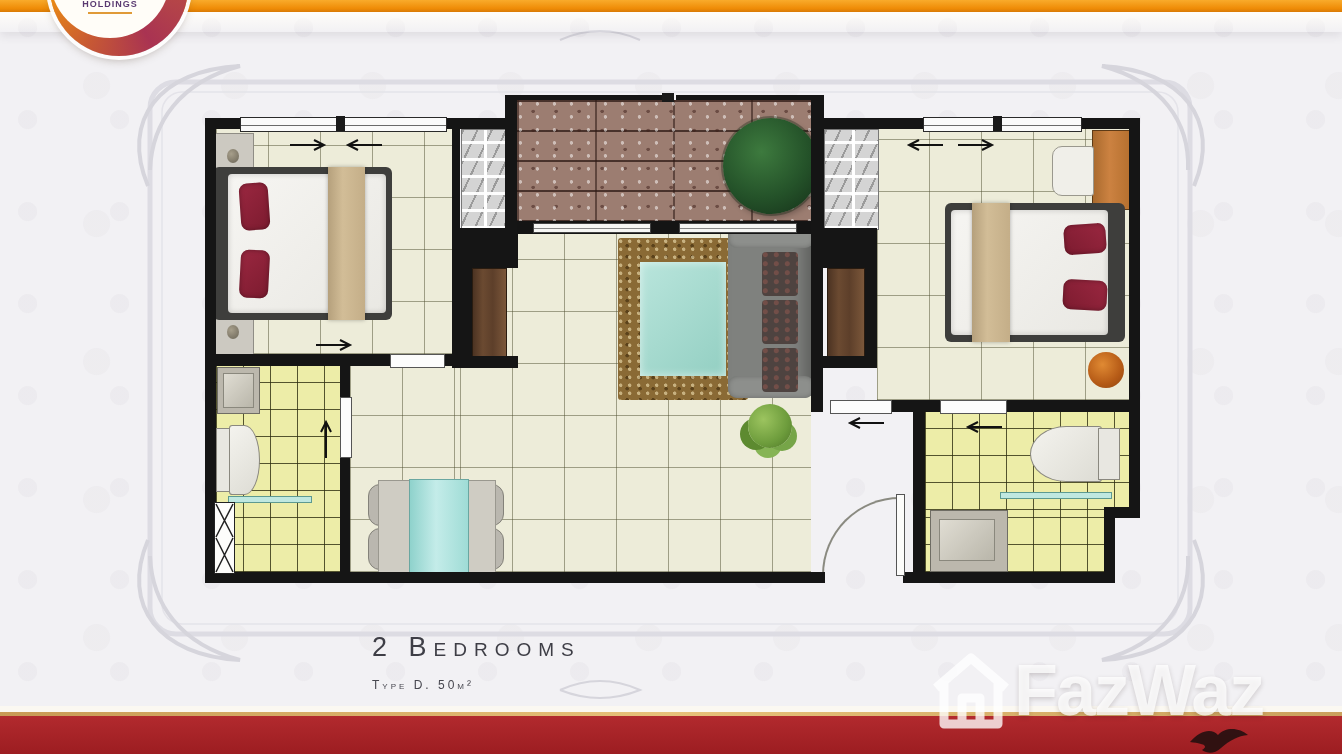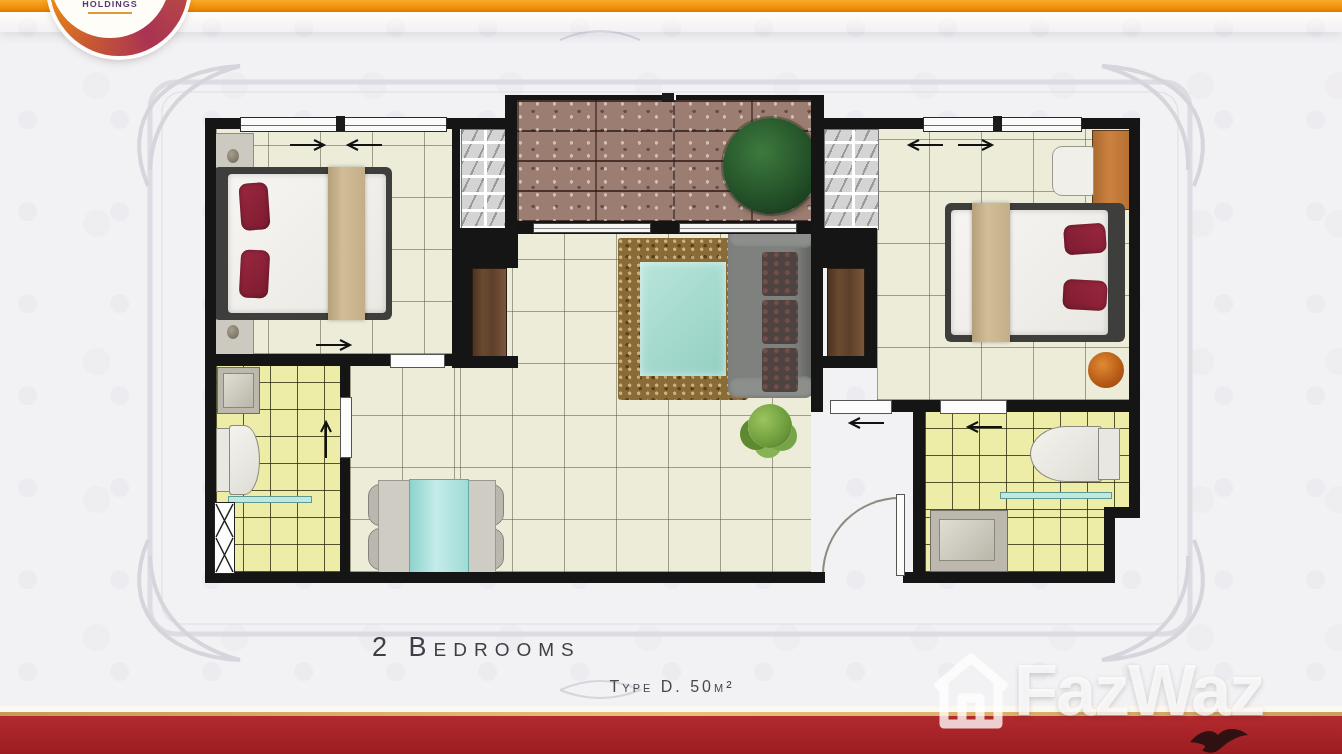--- a/index.html
+++ b/index.html
@@ -21,22 +21,22 @@
     box-shadow:0 0 0 4px rgba(255,255,255,.95),0 4px 10px rgba(80,60,40,.35);}
   .logo-face{left:9px;top:9px;width:120px;height:120px;border-radius:50%;background:#fffdf8;
     display:flex;flex-direction:column;align-items:center;justify-content:flex-end;padding-bottom:24px;box-sizing:border-box;}
   .logo-t{font-size:9px;font-weight:bold;letter-spacing:1px;color:#5a3a71;line-height:10px;}
   .logo-rule{width:44px;height:2px;background:#e09a37;margin-top:3px;}
   
   .frame{left:0;top:0;z-index:1;}
   
   .cap-title{left:372px;top:632px;width:600px;text-align:left;z-index:10;
     font-variant:small-caps;font-size:27px;font-weight:400;letter-spacing:7px;color:#3e3e46;}
-  .cap-sub{left:372px;top:678px;width:600px;text-align:center;z-index:10;
-    font-variant:small-caps;font-size:16px;letter-spacing:3px;color:#47474f;}
+  .cap-sub{left:372px;top:678px;width:600px;text-align:left;z-index:10;
+    font-variant:small-caps;font-size:12px;letter-spacing:3px;color:#47474f;}
   
   .foot-white{left:0;top:706px;width:1342px;height:6px;background:#fbf8f1;z-index:20;}
   .foot-gold{left:0;top:712px;width:1342px;height:4px;background:linear-gradient(90deg,#c89a55,#e7c17a,#caa05d);z-index:20;}
   .foot-red{left:0;top:716px;width:1342px;height:38px;background:linear-gradient(#b22a2e,#9c1d21);z-index:20;}
   .wm{left:928px;top:648px;z-index:30;display:flex;align-items:center;color:rgba(255,255,255,.78);
     text-shadow:0 2px 5px rgba(40,20,20,.18);}
   .wm-text{font-size:72px;font-weight:bold;letter-spacing:-2px;}
   .bird{left:1188px;top:726px;z-index:31;}
   
   .w{background:#151515;z-index:3;}

